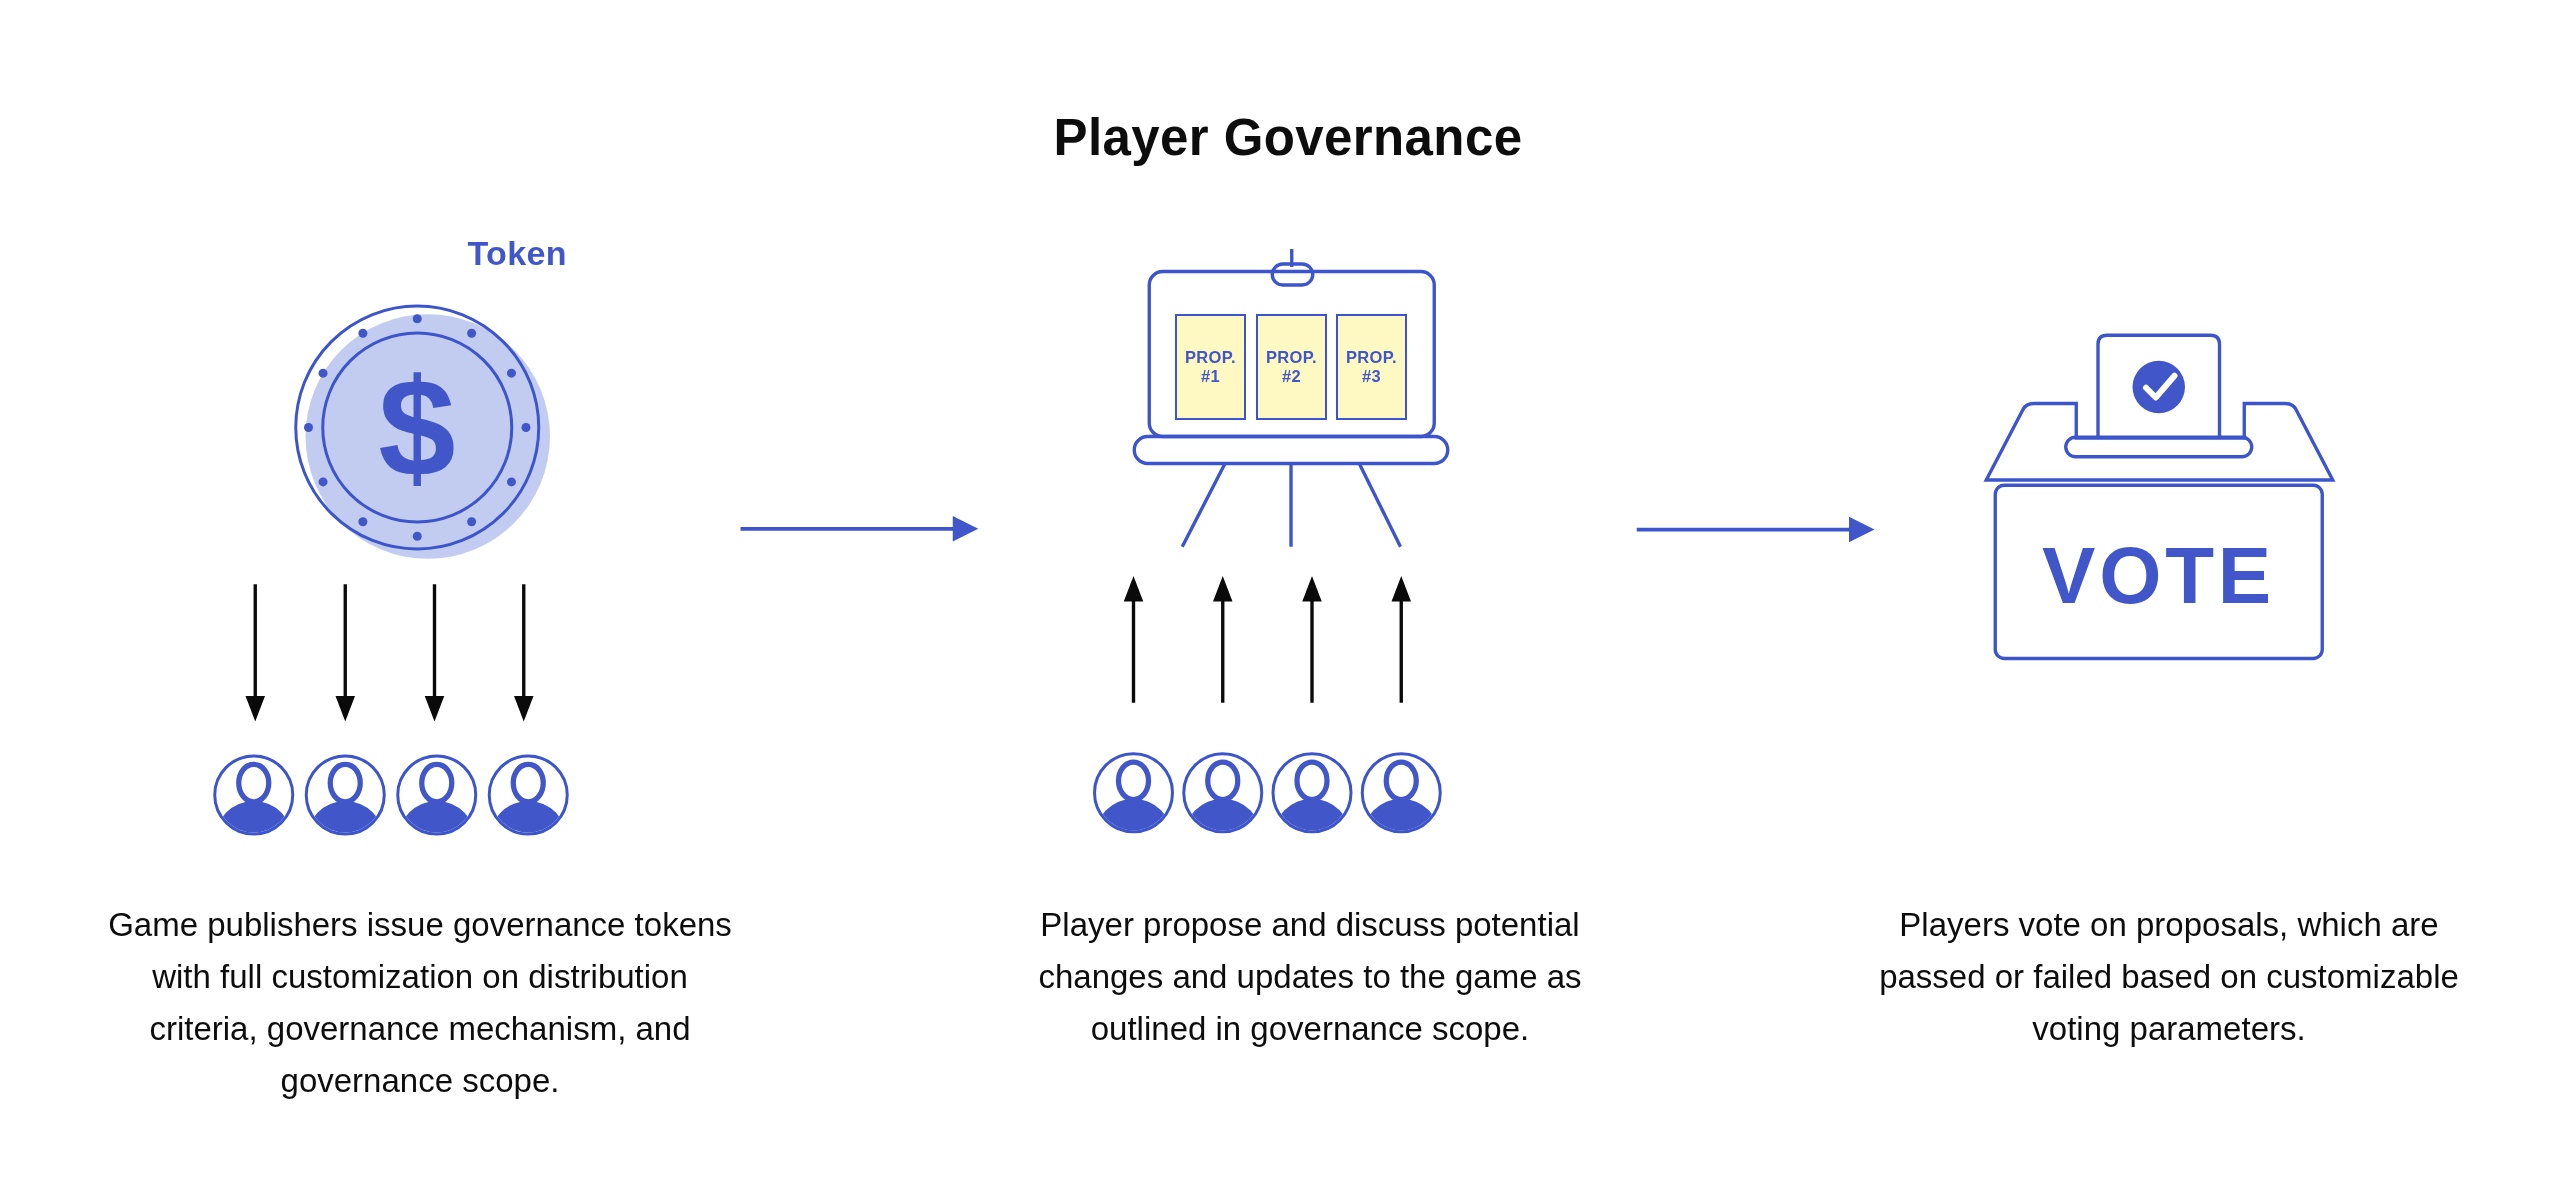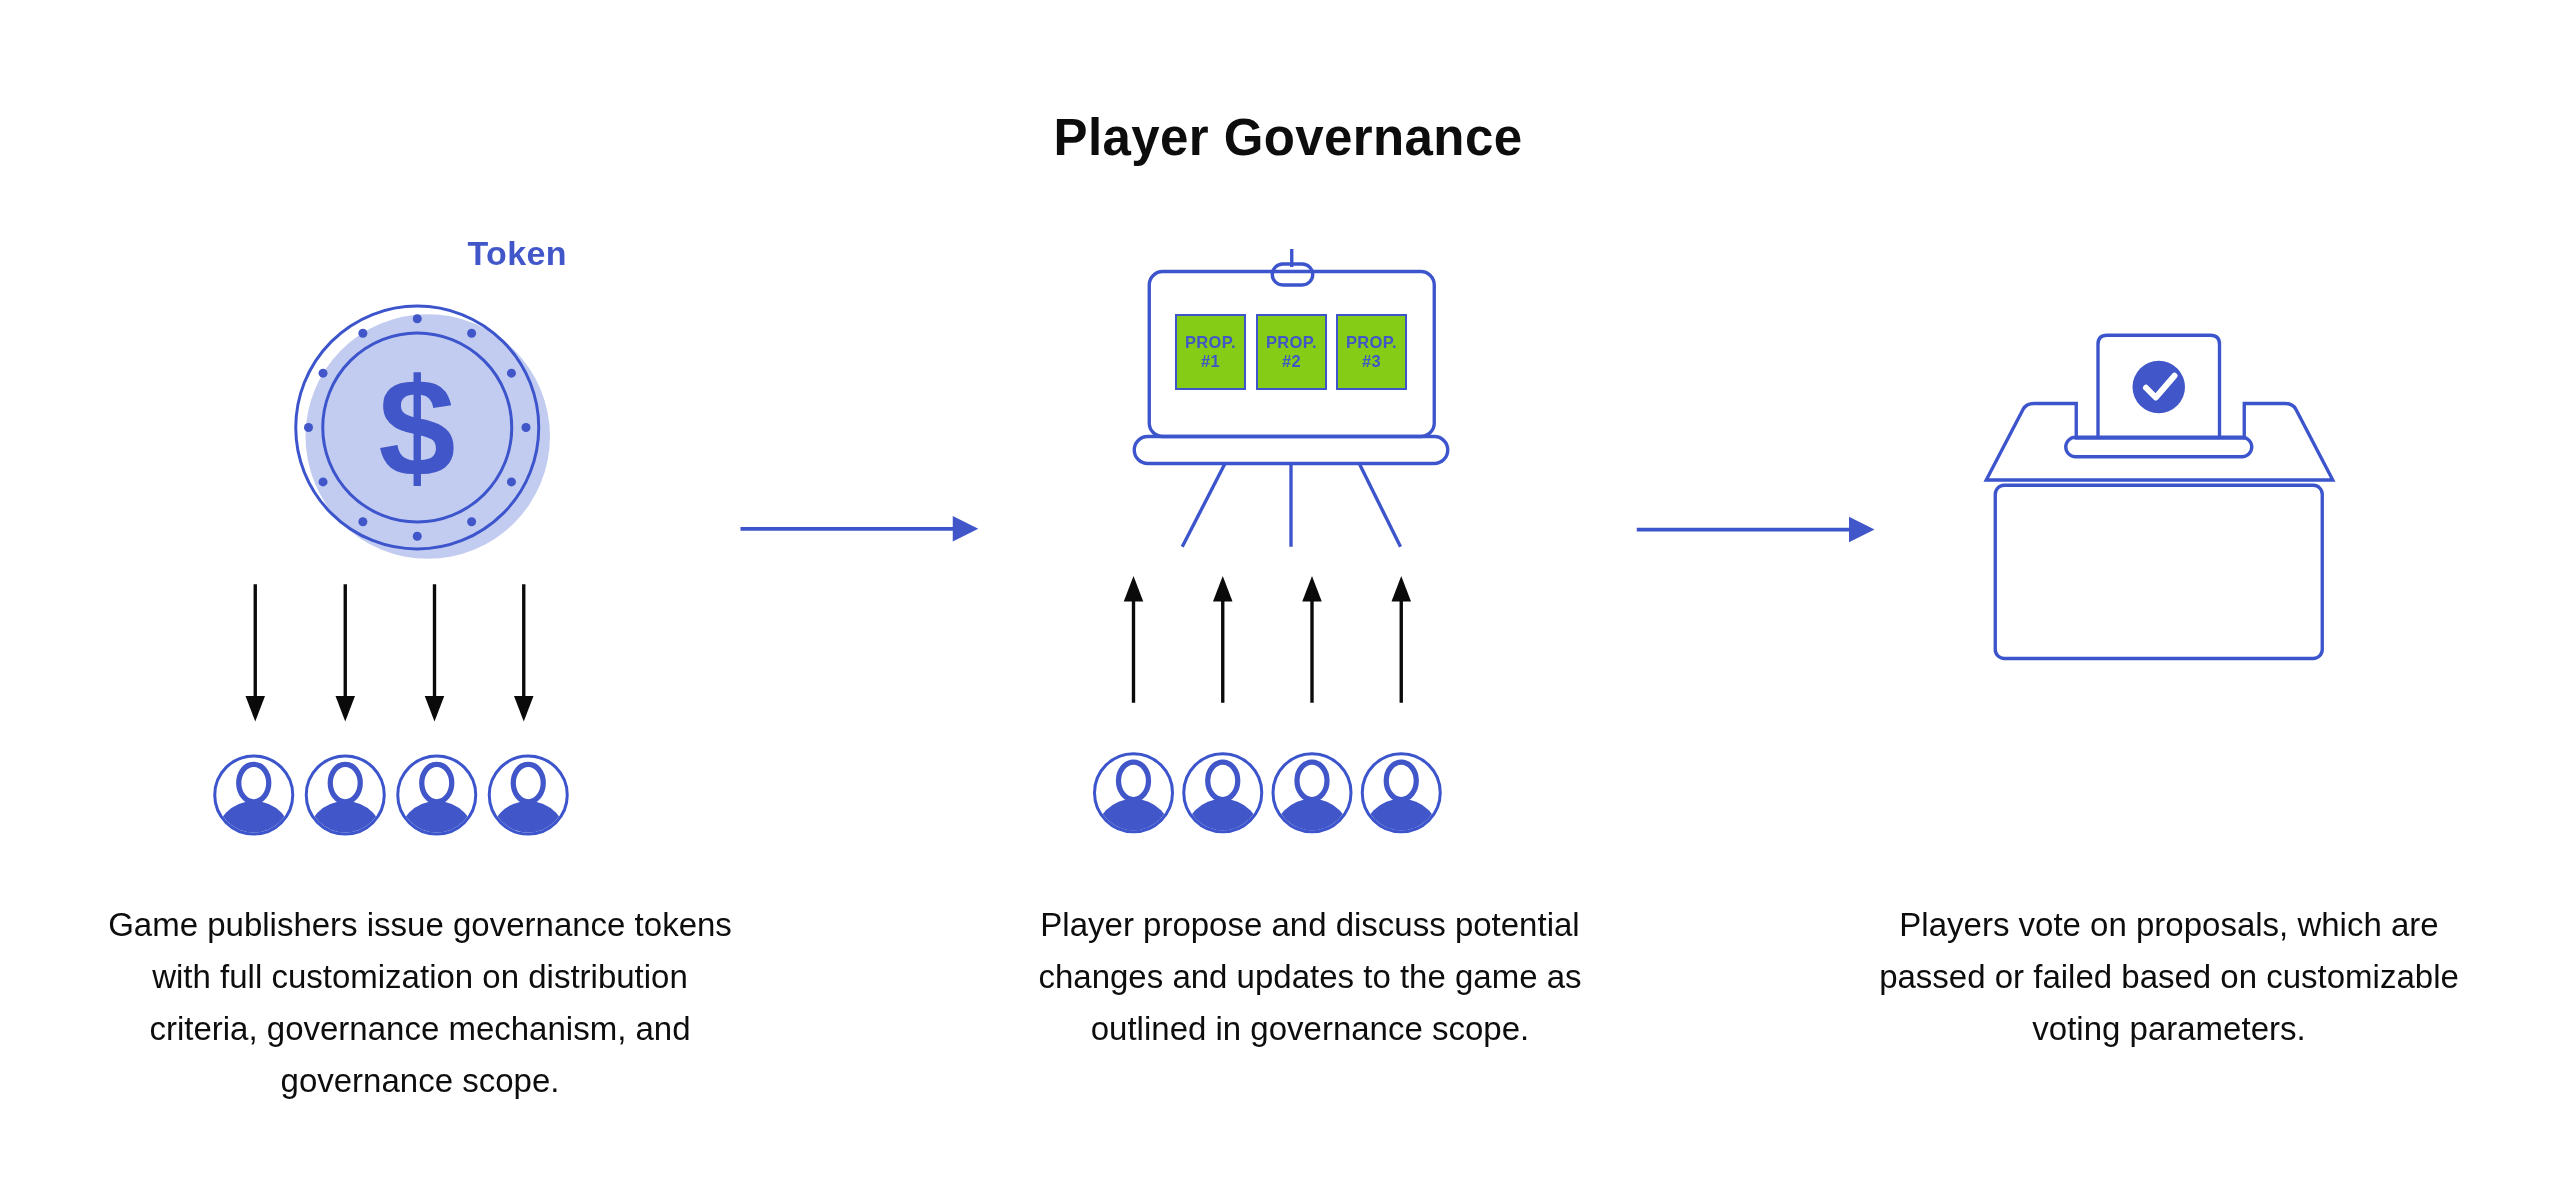--- a/index.html
+++ b/index.html
@@ -27,22 +27,22 @@
     position:absolute;left:267px;top:234px;width:300px;
     text-align:right;font-size:34px;font-weight:700;
     color:var(--accent-blue);letter-spacing:0.4px;
   }
   .dollar{
     position:absolute;left:342px;top:347px;width:150px;height:162px;
     display:flex;align-items:center;justify-content:center;
     font-size:139px;font-weight:700;color:var(--accent-blue);
   }
   .prop-card{
-    position:absolute;top:314px;width:71px;height:76px;
-    background:#84cc16;border:2.6px solid var(--line-blue);
+    position:absolute;top:314px;width:71px;height:106px;
+    background:#fef9c3;border:2.6px solid var(--line-blue);
     box-sizing:border-box;
     display:flex;align-items:center;justify-content:center;
     text-align:center;white-space:pre-line;
     color:var(--accent-blue);font-size:16.5px;line-height:19.5px;
     font-weight:700;letter-spacing:0.4px;
   }
   .prop-card.c1{left:1175px;}
   .prop-card.c2{left:1256px;}
   .prop-card.c3{left:1336px;}
   .vote-label{
@@ -185,20 +185,21 @@
   <div class="token-label">Token</div>
   <div class="dollar">$</div>
 
   <div class="prop-card c1">PROP.
 #1</div>
   <div class="prop-card c2">PROP.
 #2</div>
   <div class="prop-card c3">PROP.
 #3</div>
 
+  <div class="vote-label">VOTE</div>
 
   <div class="desc d1">Game publishers issue governance tokens
 with full customization on distribution
 criteria, governance mechanism, and
 governance scope.</div>
   <div class="desc d2">Player propose and discuss potential
 changes and updates to the game as
 outlined in governance scope.</div>
   <div class="desc d3">Players vote on proposals, which are
 passed or failed based on customizable

